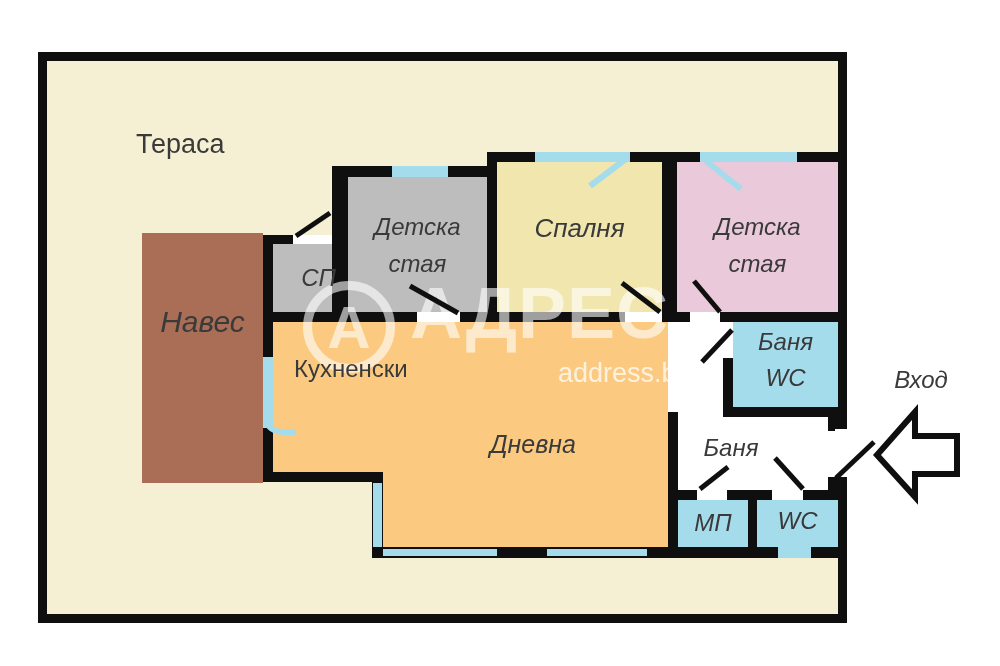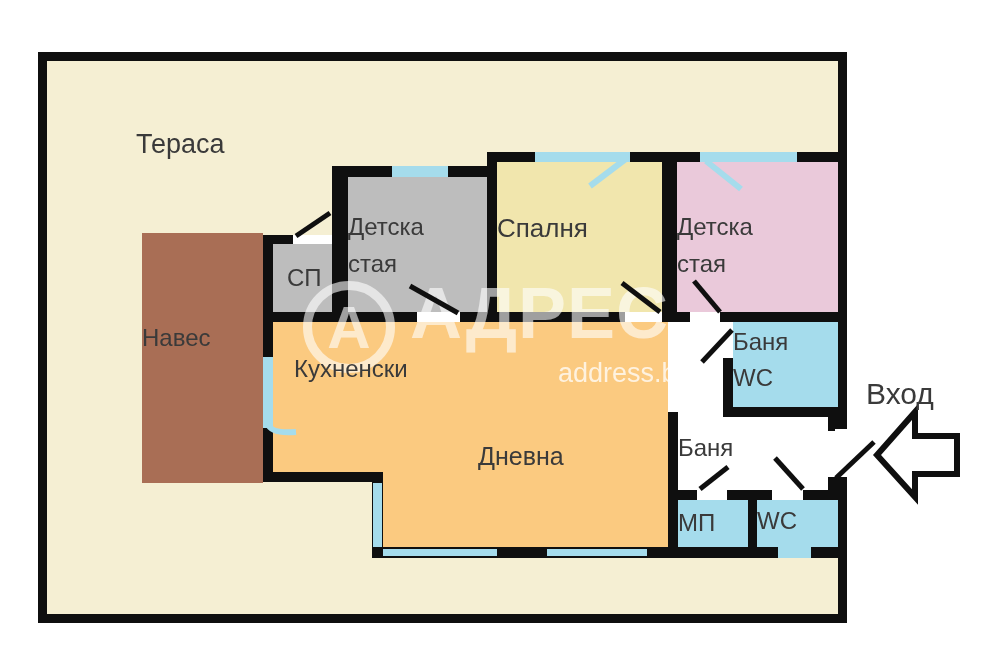--- a/index.html
+++ b/index.html
@@ -21,21 +21,21 @@
              font-size:60px;font-weight:bold;box-sizing:border-box;}
   .wm-brand{left:410px;top:272px;font-size:72px;font-weight:bold;letter-spacing:1px;text-align:right;}
   .wm-site{left:558px;top:358px;font-size:27px;color:var(--watermark2);font-weight:normal;}
   
   .lines{left:0;top:0;width:1000px;height:666px;z-index:7;pointer-events:none;}
   .door-line{stroke:var(--wall);stroke-width:5;fill:none;}
   .win-line{stroke:var(--wet_fill);stroke-width:6;fill:none;}
   .arrow{fill:#fff;stroke:var(--wall);stroke-width:6;stroke-linejoin:miter;}
   
   .lbl{z-index:8;color:var(--label);font-size:24px;line-height:36px;white-space:nowrap;}
-  .ctr{}
+  .ctr{text-align:center;font-style:italic;}
 </style>
 </head>
 <body>
 
 <div class="canvas">
 
   <div class="abs terrace"></div>
 
   <div class="abs gap" style="left:835px;top:429px;width:14px;height:48px;"></div>
   <div class="abs wall" style="left:828px;top:407px;width:19px;height:24px;"></div>
@@ -102,37 +102,37 @@
     <line class="door-line" x1="700" y1="489" x2="728" y2="467"></line>
     <line class="door-line" x1="775" y1="458" x2="803" y2="489"></line>
     <line class="door-line" x1="836" y1="478" x2="874" y2="442"></line>
     <line class="win-line" x1="627" y1="158" x2="590" y2="186"></line>
     <line class="win-line" x1="706" y1="161" x2="741" y2="189"></line>
     <path class="win-line" d="M 268 424 Q 271 434 296 432"></path>
     <polygon class="arrow" points="877,455 915,412 915,436 957,436 957,474 915,474 915,497"></polygon>
   </svg>
 
   <div class="abs lbl" style="left:136px;top:126px;font-size:27px;">Тераса</div>
-  <div class="abs lbl ctr" style="left:142px;top:320px;width:121px;font-size:24px;">Навес</div>
+  <div class="abs lbl ctr" style="left:142px;top:304px;width:121px;font-size:30px;">Навес</div>
   <div class="abs lbl ctr" style="left:273px;top:260px;width:63px;padding-left:14px;">СП</div>
   <div class="abs lbl ctr" style="left:348px;top:208px;width:139px;line-height:37px;">
     <div>Детска</div>
     <div>стая</div>
   </div>
   <div class="abs lbl ctr" style="left:497px;top:210px;width:165px;font-size:26px;">Спалня</div>
   <div class="abs lbl ctr" style="left:677px;top:208px;width:161px;line-height:37px;">
     <div>Детска</div>
     <div>стая</div>
   </div>
   <div class="abs lbl ctr" style="left:733px;top:324px;width:105px;">
     <div>Баня</div>
     <div>WC</div>
   </div>
   <div class="abs lbl" style="left:294px;top:350px;line-height:37px;">
     <div>Кухненски</div>
   </div>
-  <div class="abs lbl ctr" style="left:478px;top:438px;width:110px;font-size:25px;">Дневна</div>
+  <div class="abs lbl ctr" style="left:478px;top:426px;width:110px;font-size:25px;">Дневна</div>
   <div class="abs lbl ctr" style="left:678px;top:430px;width:106px;">Баня</div>
   <div class="abs lbl ctr" style="left:678px;top:505px;width:70px;">МП</div>
   <div class="abs lbl ctr" style="left:757px;top:503px;width:81px;">WC</div>
-  <div class="abs lbl ctr" style="left:866px;top:376px;width:110px;font-size:30px;">Вход</div>
+  <div class="abs lbl ctr" style="left:866px;top:362px;width:110px;font-size:24px;">Вход</div>
 
 </div>
 
 </body></html>

